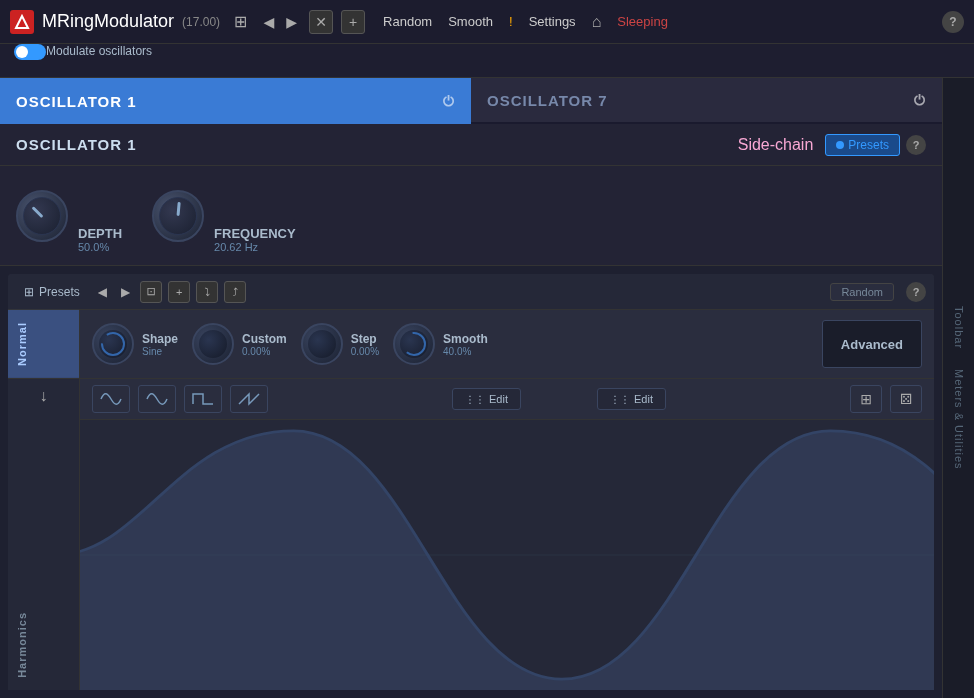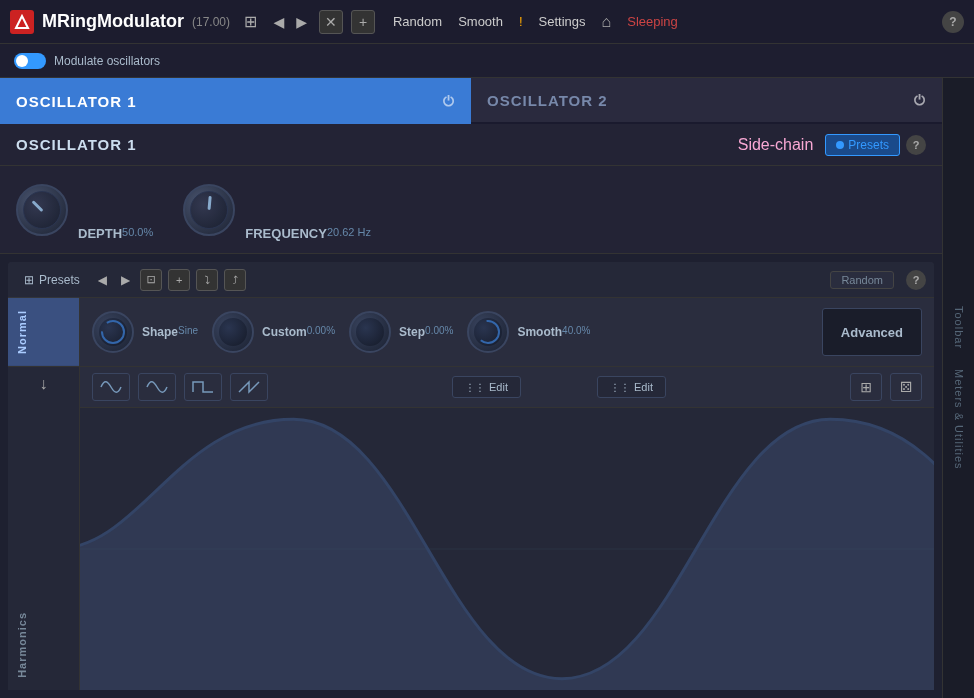--- a/index.html
+++ b/index.html
@@ -30,21 +30,21 @@
       display: flex;
       align-items: center;
       justify-content: center;
       color: white;
       font-weight: bold;
       font-size: 11px;
     }
     .title-text {
       color: #ffffff;
       font-size: 18px;
-      font-weight: bold;
+      font-weight: normal;
     }
     .title-version {
       color: #888;
       font-size: 12px;
     }
     .title-grid-icon {
       color: #aaa;
       font-size: 16px;
       margin-left: 6px;
       cursor: pointer;
@@ -110,23 +110,21 @@
       font-weight: bold;
       cursor: pointer;
       margin-left: auto;
     }
 
     
     .modulate-bar {
       background: #1e1e30;
       height: 34px;
       display: flex;
-      align-items: center;
       padding: 0 14px;
-      gap: 8px;
       border-bottom: 1px solid #333;
     }
     .toggle-pill {
       width: 32px;
       height: 16px;
       background: #3399ff;
       border-radius: 8px;
       position: relative;
       cursor: pointer;
     }
@@ -284,21 +282,21 @@
     .knob-indicator {
       position: absolute;
       width: 3px;
       height: 14px;
       background: #88aacc;
       border-radius: 2px;
       transform-origin: bottom center;
     }
     .knob-label {
       display: flex;
-      flex-direction: row;
+      flex-direction: column;
       margin-top: 48px;
     }
     .knob-name {
       color: #aabbcc;
       font-size: 13px;
       font-weight: bold;
     }
     .knob-value {
       color: #6688aa;
       font-size: 11px;
@@ -445,21 +443,21 @@
     .mini-knob-outer::before {
       content: '';
       position: absolute;
       width: 28px;
       height: 28px;
       border-radius: 50%;
       background: radial-gradient(circle at 35% 35%, #2a3550, #151a28);
     }
     .mini-knob-label {
       display: flex;
-      flex-direction: row;
+      flex-direction: column;
     }
     .mini-knob-name {
       color: #aabbcc;
       font-size: 12px;
       font-weight: bold;
     }
     .mini-knob-value {
       color: #6688aa;
       font-size: 10px;
     }
@@ -589,21 +587,21 @@
 
 <div class="main-content">
   <div class="plugin-area">
 
     <div class="osc-tabs">
       <div class="osc-tab active">
         <span>OSCILLATOR 1</span>
         <span class="osc-tab-power">⏻</span>
       </div>
       <div class="osc-tab inactive">
-        <span>OSCILLATOR 2</span>
+        <span>OSCILLATOR 7</span>
         <span class="osc-tab-power">⏻</span>
       </div>
     </div>
 
     <div class="section-header">
       <span class="section-title">OSCILLATOR 1</span>
       <span class="sidechain-label">Side-chain</span>
       <button class="enable-btn">
         <div class="power-dot"></div>
         <span>Presets</span>

